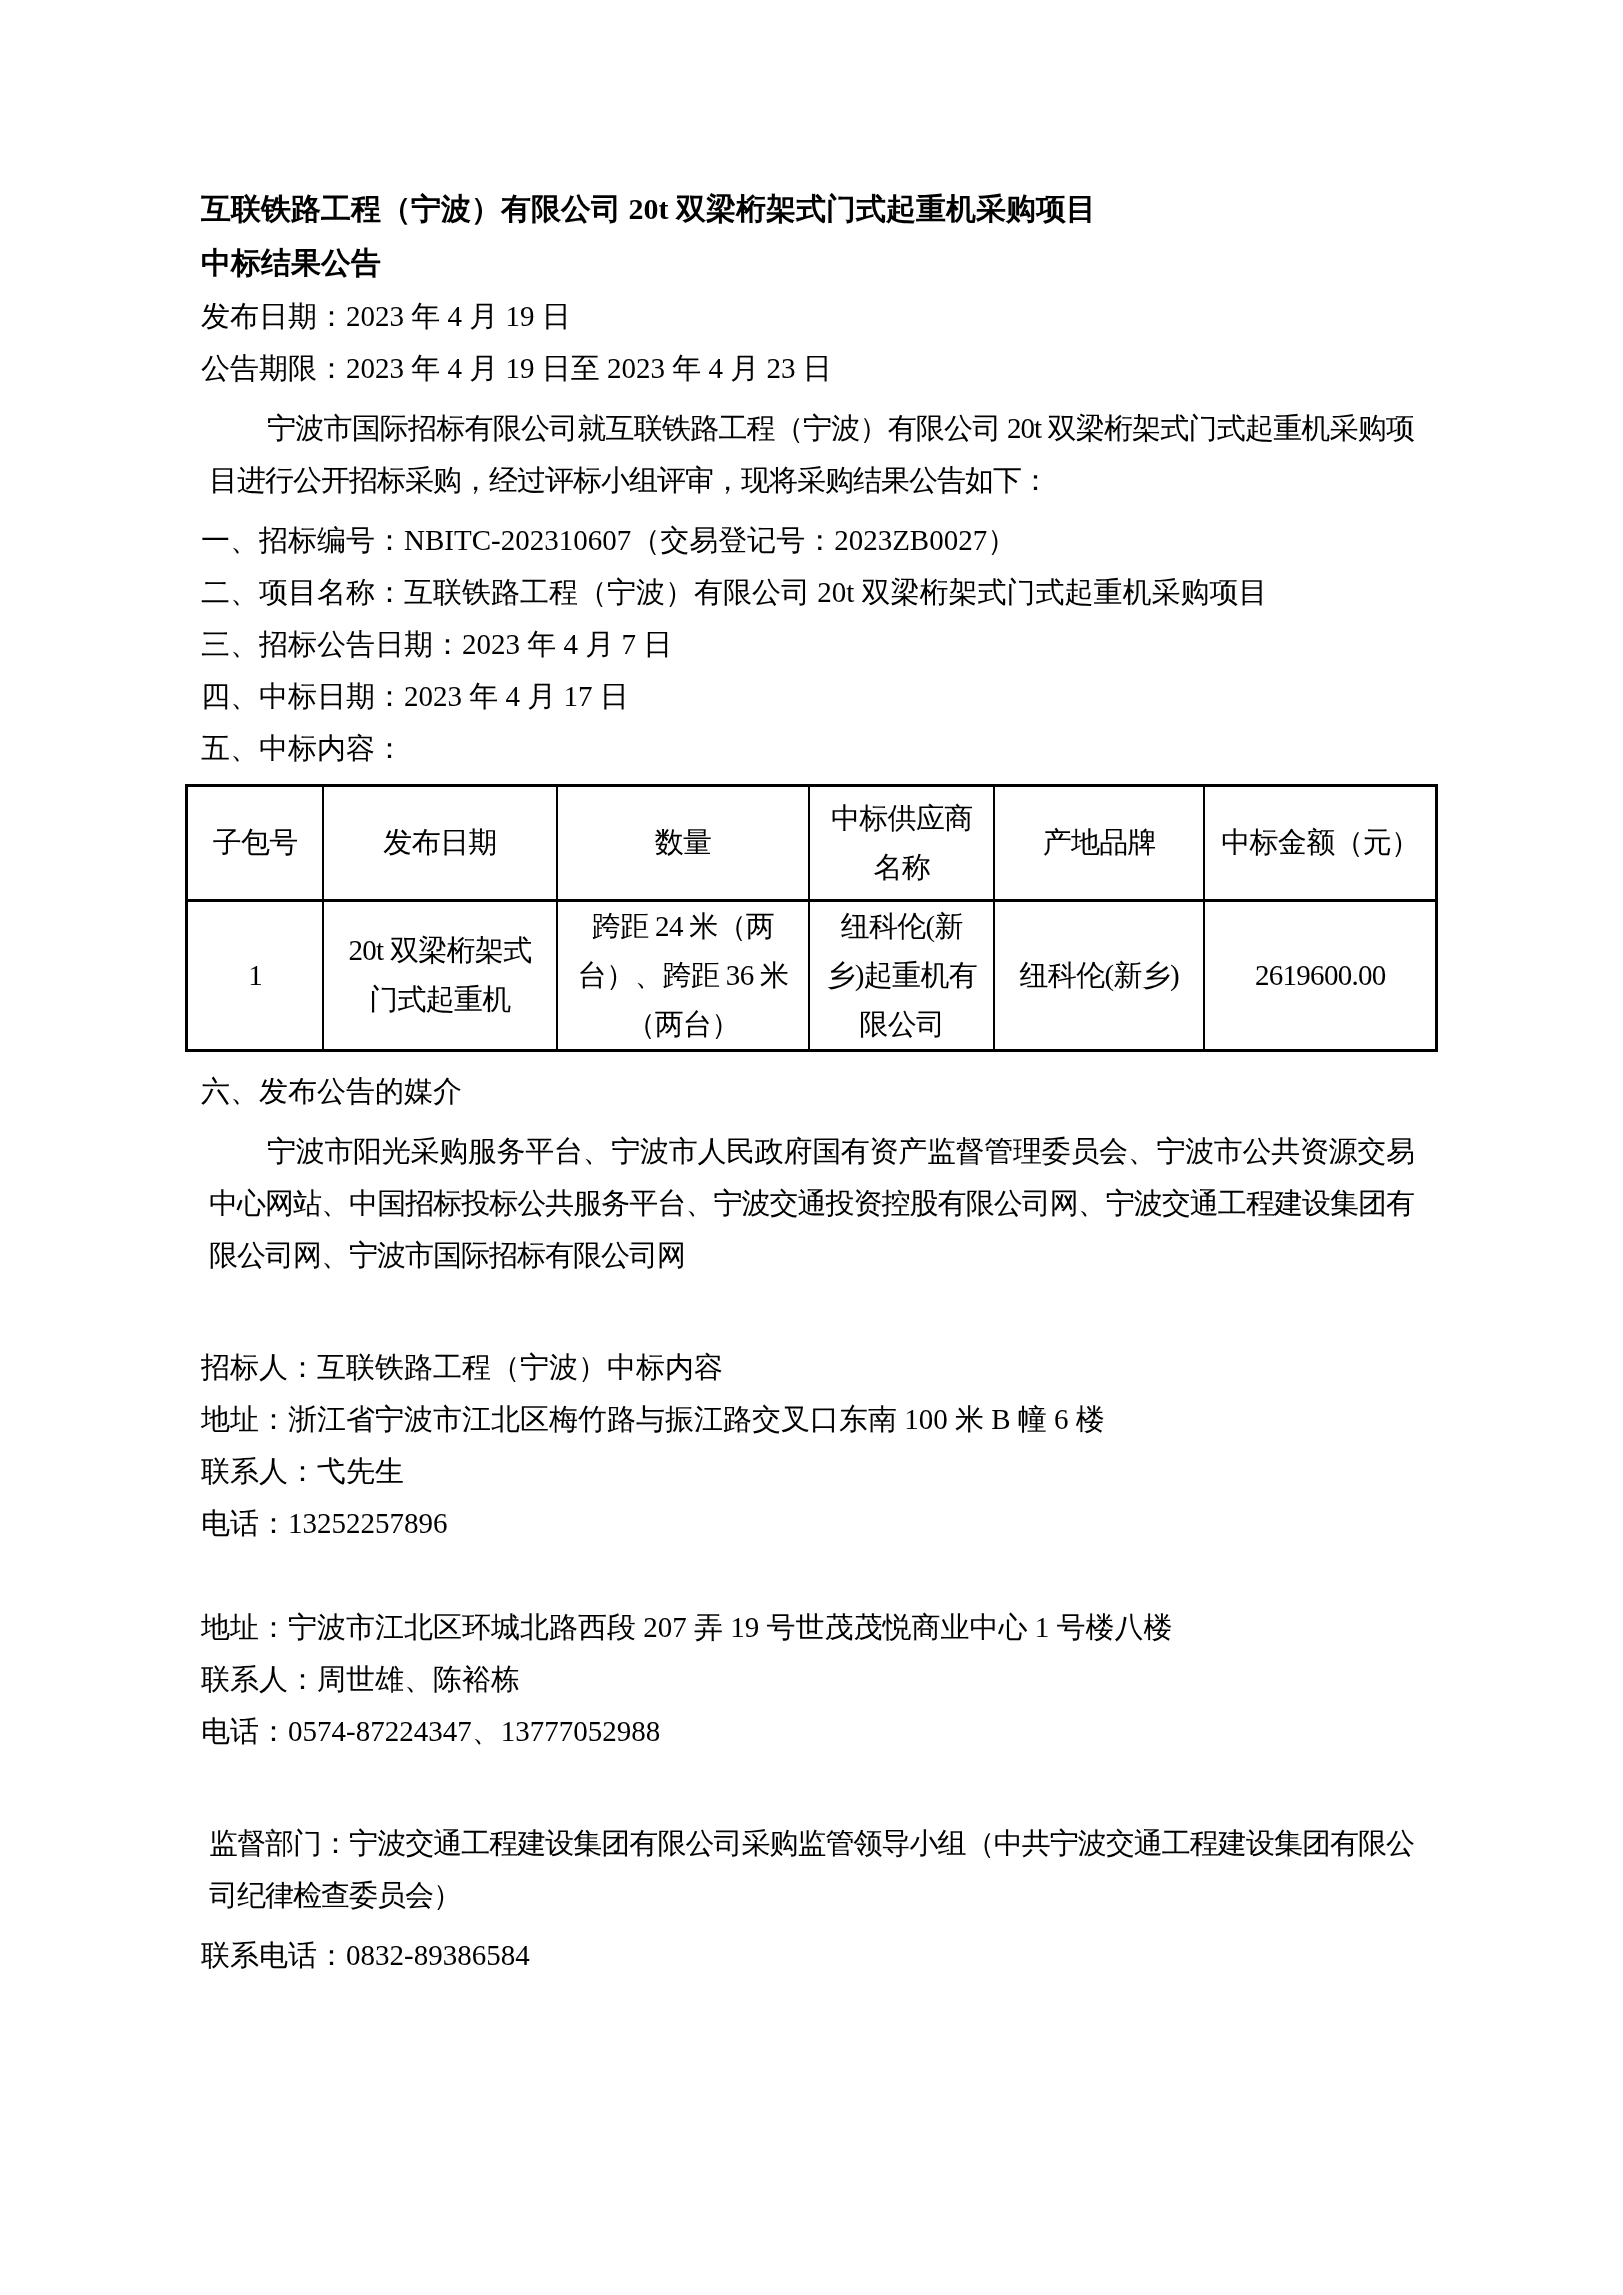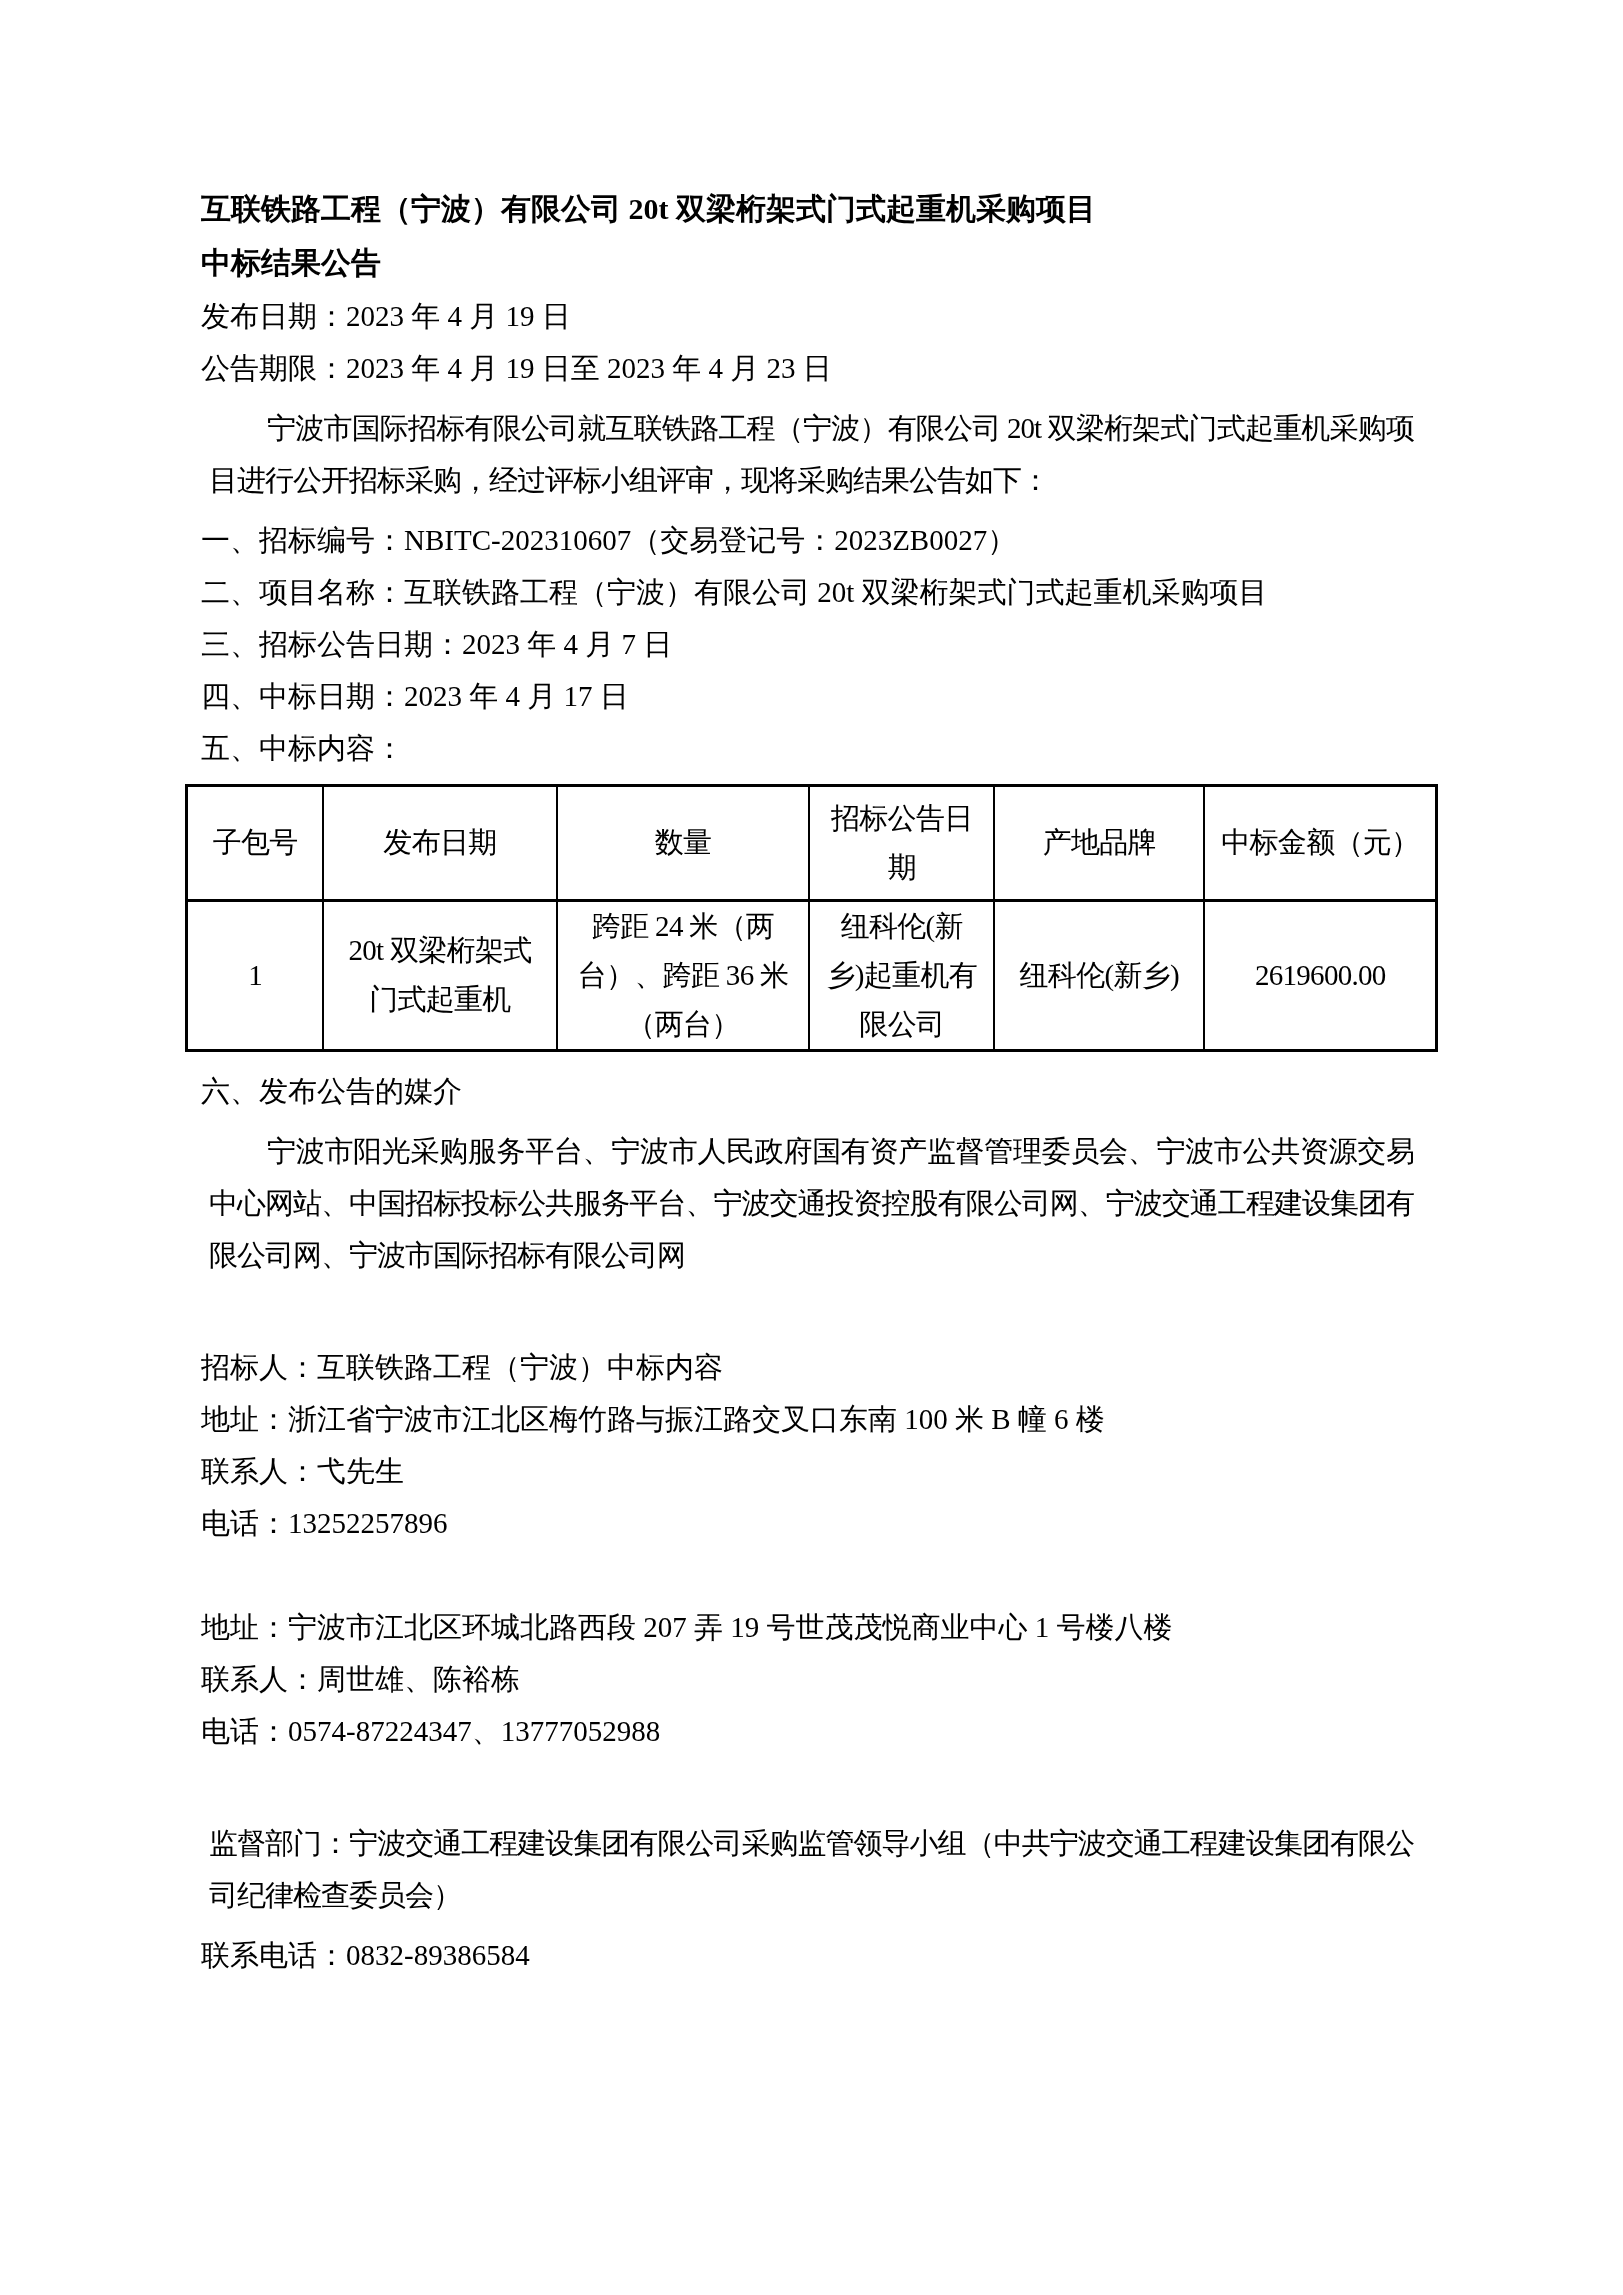--- a/index.html
+++ b/index.html
@@ -82,21 +82,21 @@
       <col style="width:20.2%">
       <col style="width:14.8%">
       <col style="width:16.8%">
       <col style="width:18.6%">
     </colgroup>
     <thead>
       <tr>
         <th>子包号</th>
         <th>发布日期</th>
         <th>数量</th>
-        <th>招标公告日期</th>
+        <th>中标供应商名称</th>
         <th>产地品牌</th>
         <th>中标金额（元）</th>
       </tr>
     </thead>
     <tbody>
       <tr>
         <td>1</td>
         <td>20t 双梁桁架式门式起重机</td>
         <td>跨距 24 米（两台）、跨距 36 米（两台）</td>
         <td>纽科伦(新乡)起重机有限公司</td>

